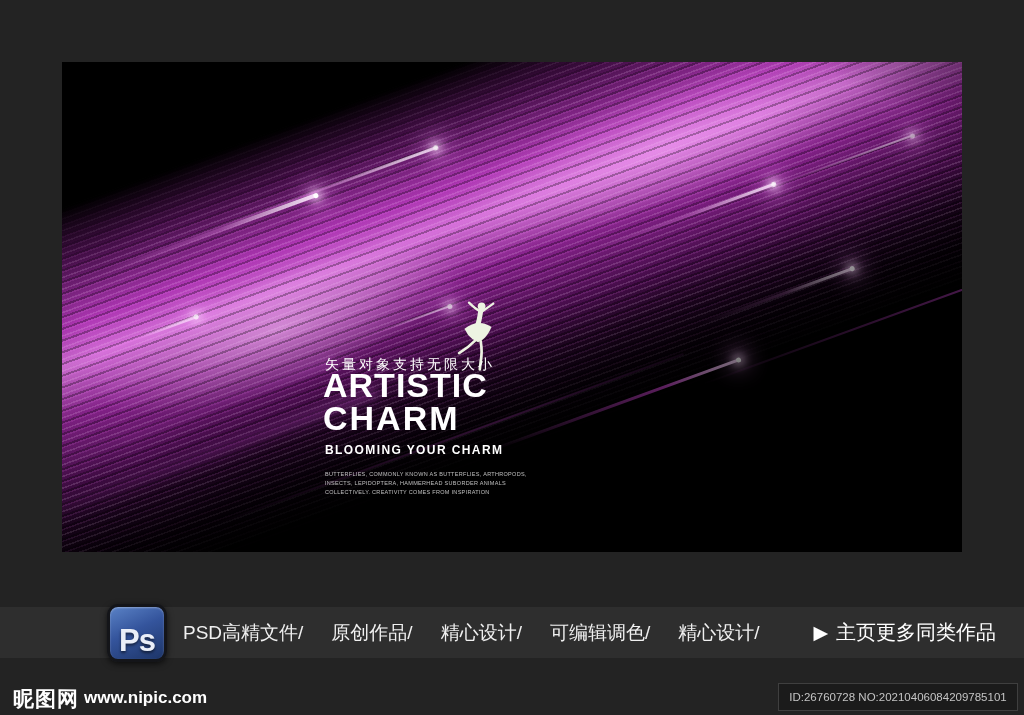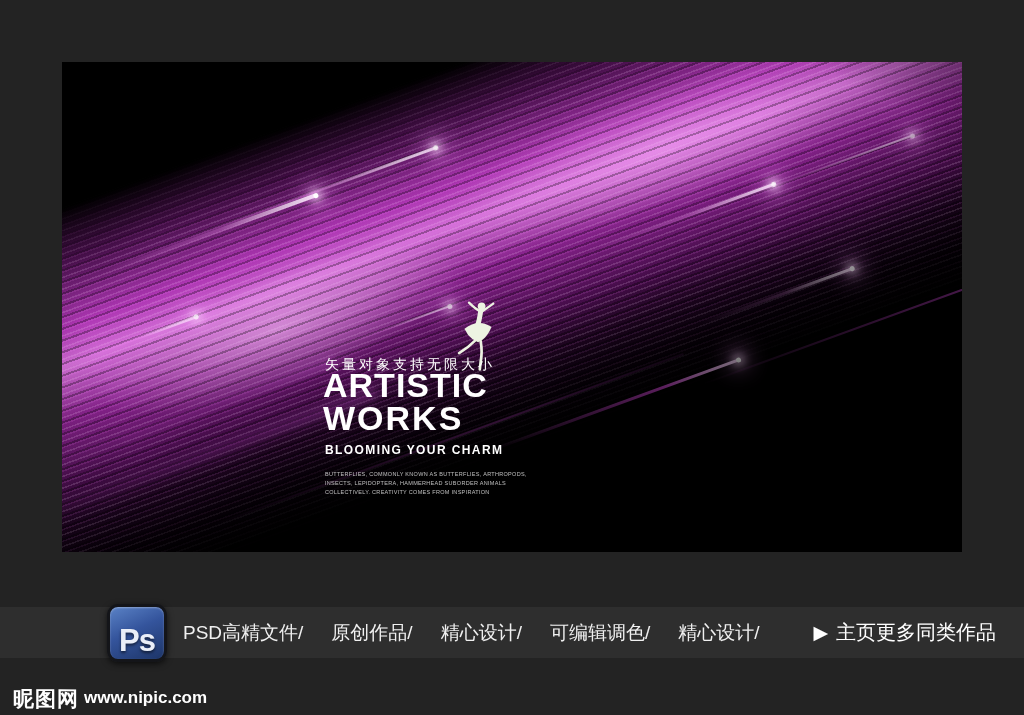--- a/index.html
+++ b/index.html
@@ -123,21 +123,21 @@
           <path d="M33,12 Q32,20 30,27" stroke-width="5.5"></path>
         </g>
         <path d="M15,32 Q30,20 45,30 Q41,40 34,45 L30,47 Q23,44 19,39 Z" fill="#edf3e2"></path>
         <g fill="none" stroke="#edf3e2" stroke-linecap="round">
           <path d="M28,44 Q19,53 9,59" stroke-width="3"></path>
           <path d="M33,46 Q35,58 33,68 L32,77" stroke-width="3"></path>
         </g>
       </svg>
       <div class="tagline">矢量对象支持无限大小</div>
       <div class="title1">ARTISTIC</div>
-      <div class="title2">WORKS</div>
+      <div class="title2">CHARM</div>
       <div class="subtitle">BLOOMING YOUR CHARM</div>
       <div class="desc">
         <span>BUTTERFLIES, COMMONLY KNOWN AS BUTTERFLIES, ARTHROPODS,</span>
         <span>INSECTS, LEPIDOPTERA, HAMMERHEAD SUBORDER ANIMALS</span>
         <span>COLLECTIVELY. CREATIVITY COMES FROM INSPIRATION</span>
       </div>
     </div>
   </div>
 
   <div class="feature-bar">
@@ -153,15 +153,16 @@
       <span class="more">
         <span class="play">▶</span>
         <span>主页更多同类作品</span>
       </span>
     </div>
   </div>
 
   <div class="footer">
     <span class="site-logo">昵图网</span>
     <span class="site-url">www.nipic.com</span>
+    <div class="id-box">ID:26760728 NO:20210406084209785101</div>
   </div>
 
 </div>
 
 </body></html>

